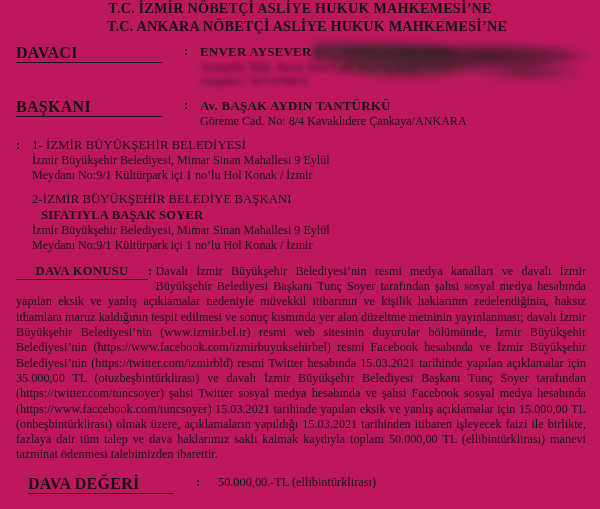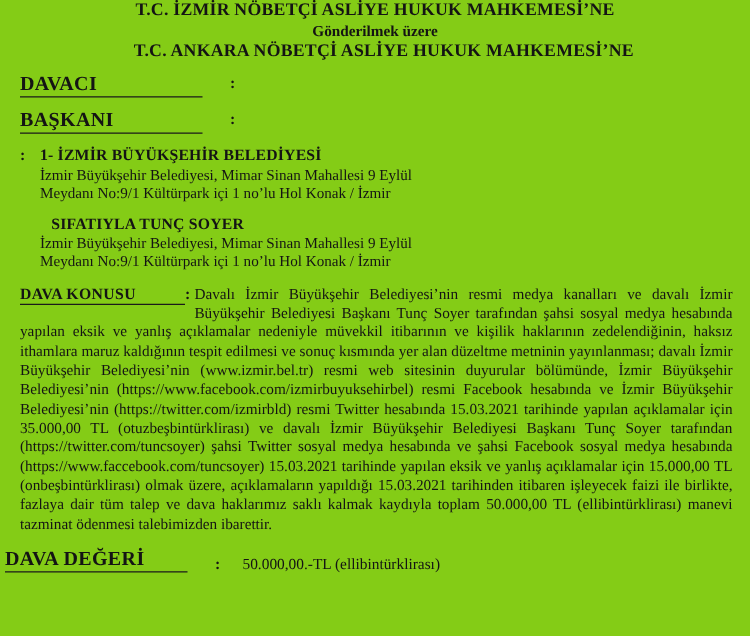--- a/index.html
+++ b/index.html
@@ -4,21 +4,21 @@
 <style>
   html, body {
     margin: 0;
     padding: 0;
     background: #ffffff;
   }
   .page {
     position: relative;
     width: 600px;
     height: 509px;
-    background: #84cc16;
+    background: #be185d;
     overflow: hidden;
     font-family: "Liberation Serif", "DejaVu Serif", serif;
     color: #141414;
     box-sizing: border-box;
   }
 
   
   .header {
     text-align: center;
     padding-top: 1px;
@@ -78,21 +78,21 @@
     font-weight: bold;
     font-size: 13px;
     letter-spacing: 0.2px;
   }
   .field-body .addr {
     font-size: 12.1px;
     line-height: 1.22;
   }
   .field-body .sub-block { margin-top: 10px; }
   .field-body .party-heading {
-    font-weight: bold;
+    font-weight: normal;
     font-size: 12.6px;
     letter-spacing: 0.15px;
   }
   .field-body .party-heading-2 {
     font-weight: bold;
     font-size: 12.6px;
     letter-spacing: 0.15px;
     padding-left: 9px;
   }
 
@@ -126,82 +126,98 @@
     padding-left: 16px;
     padding-right: 14px;
   }
   .subject-label {
     float: left;
     font-weight: bold;
     font-size: 12.6px;
     letter-spacing: 0.3px;
     white-space: nowrap;
     margin-right: 3px;
+    text-align: center;
   }
   .subject-label .label-text {
     border-bottom: 1.6px solid #1a1a1a;
     display: inline-block;
     min-width: 132px;
   }
   .subject-body {
     font-size: 12.2px;
     line-height: 1.255;
     text-align: justify;
     text-justify: inter-word;
   }
   .lnk {
     text-underline-offset: 1px;
   }
 
   
   .value-row {
     display: flex;
-    align-items: flex-end;
+    align-items: flex-start;
     margin-top: 12px;
-    padding-left: 4px;
+    padding-left: 28px;
   }
   .value-row .field-body { font-size: 12.3px; padding-left: 8px; }
 </style>
 </head>
 <body>
 
 <div class="page">
 
   <div class="header">
     <div class="court-line-1">T.C. İZMİR NÖBETÇİ ASLİYE HUKUK MAHKEMESİ’NE</div>
-    <div class="court-line-2">Gönderilmek üzere</div>
     <div class="court-line-3">T.C. ANKARA NÖBETÇİ ASLİYE HUKUK MAHKEMESİ’NE</div>
   </div>
 
   <div class="field">
     <div class="field-label">
       <span class="label-text">DAVACI</span>
     </div>
     <div class="field-colon">:</div>
+    <div class="field-body">
+      <div class="redact-wrap">
+        <div>
+          <span class="strong-name">ENVER AYSEVER</span>
+          <span class="redact-text">(T.C. Kimlik: 41788316948)</span>
+        </div>
+        <div class="addr redact-text">Yenişehir Mah. Baraj Yolu Cad. No:1 İç Kapı No:21</div>
+        <div class="addr redact-text">Ataşehir / İSTANBUL</div>
+        <div class="redact-smudge"></div>
+      </div>
+    </div>
   </div>
 
   <div class="field">
     <div class="field-label">
       <span class="label-text">BAŞKANI</span>
     </div>
     <div class="field-colon">:</div>
+    <div class="field-body">
+      <div class="strong-name">Av. BAŞAK AYDIN TANTÜRKÜ</div>
+      <div class="addr">Göreme Cad. No: 8/4 Kavaklıdere Çankaya/ANKARA</div>
+    </div>
   </div>
 
   <div class="field">
     <div class="field-colon">:</div>
     <div class="field-body">
 
       <div>
         <div class="party-heading">1- İZMİR BÜYÜKŞEHİR BELEDİYESİ</div>
         <div class="addr">İzmir Büyükşehir Belediyesi, Mimar Sinan Mahallesi 9 Eylül</div>
         <div class="addr">Meydanı No:9/1 Kültürpark içi 1 no’lu Hol Konak / İzmir</div>
       </div>
 
       <div class="sub-block">
-        <div class="party-heading-2">SIFATIYLA TUNÇ SOYER</div>
+        <div class="party-heading">2-İZMİR BÜYÜKŞEHİR BELEDİYE BAŞKANI</div>
+        <div class="party-heading-2">SIFATIYLA BAŞAK SOYER</div>
         <div class="addr">İzmir Büyükşehir Belediyesi, Mimar Sinan Mahallesi 9 Eylül</div>
         <div class="addr">Meydanı No:9/1 Kültürpark içi 1 no’lu Hol Konak / İzmir</div>
       </div>
 
     </div>
   </div>
 
   <div class="subject-row">
     <div class="subject-label">
       <span class="label-text">DAVA KONUSU</span><span>:</span>

